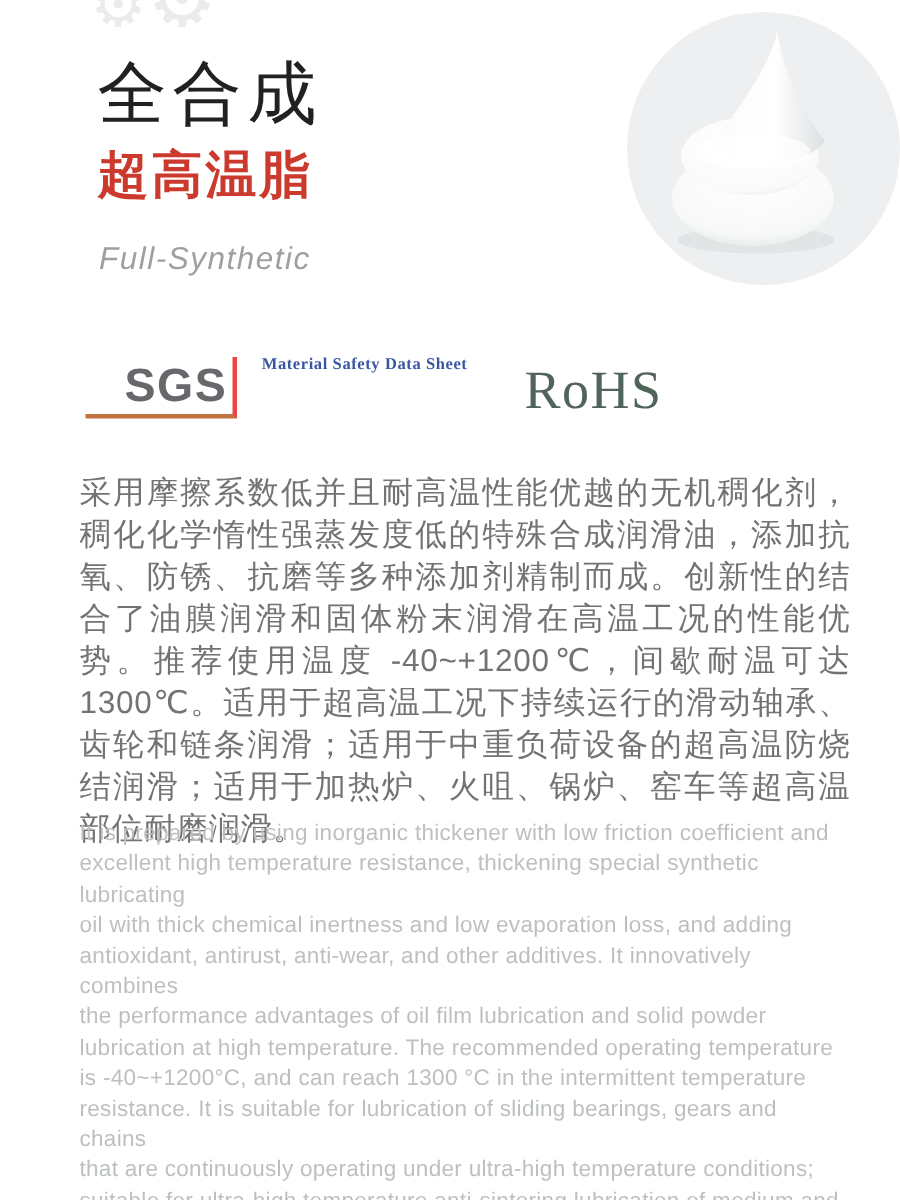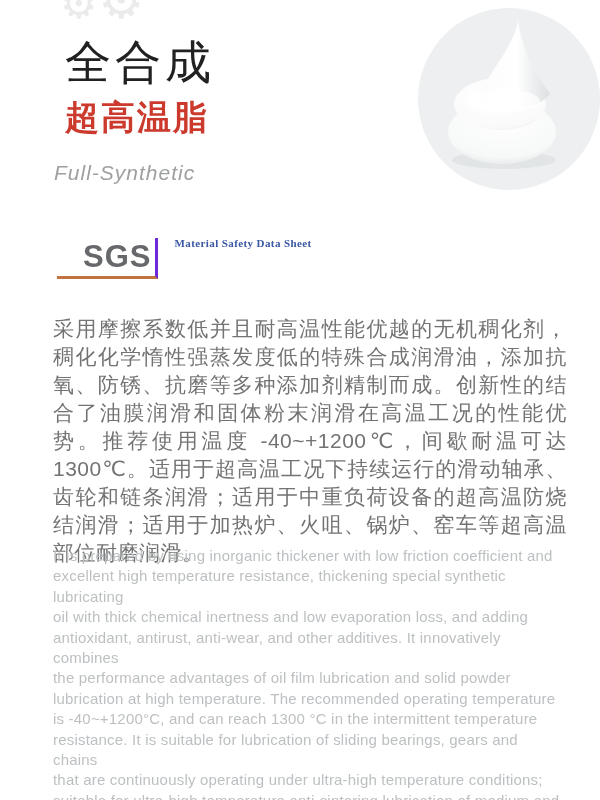--- a/index.html
+++ b/index.html
@@ -42,38 +42,38 @@
     color: #212121;
     letter-spacing: 4px;
   }
   .title-cn-2 {
     margin: 4px 0 0 0;
     font-size: 34px; line-height: 50px;
     font-weight: 700;
     color: #cc3a2e;
     letter-spacing: 2px;
   }
-  .subtitle-block { position: absolute; left: 54px; top: 158px; }
+  .subtitle-block { position: absolute; left: 66px; top: 158px; }
   .subtitle-line {
     margin: 0;
     font-style: italic;
     font-size: 21px; line-height: 30px;
     color: #9d9fa0;
     letter-spacing: 1px;
   }
 
   
   .badges {
     position: absolute; left: 57px; top: 238px;
     display: flex; align-items: flex-start;
   }
   .sgs-badge {
     padding: 2px 4px 2px 26px;
     border-bottom: 3px solid #c27440;
-    border-right: 3px solid #6d28d9;
+    border-right: 3px solid #ef4444;
   }
   .sgs-text {
     font-size: 31px; line-height: 34px;
     font-weight: 800;
     color: #66686b;
     letter-spacing: 1px;
   }
   .msds-badge { margin-left: 16px; text-align: center; }
   .msds-text {
     font-size: 34px; line-height: 32px;
@@ -164,20 +164,23 @@
   <p class="subtitle-line">Full-Synthetic</p>
 </div>
 
 <div class="badges">
   <div class="sgs-badge">
     <span class="sgs-text">SGS</span>
   </div>
   <div class="msds-badge">
     <div class="msds-tagline">Material Safety Data Sheet</div>
   </div>
+  <div class="rohs-badge">
+    <span class="rohs-text">RoHS</span>
+  </div>
 </div>
 
 <p class="desc-cn">采用摩擦系数低并且耐高温性能优越的无机稠化剂，稠化化学惰性强蒸发度低的特殊合成润滑油，添加抗氧、防锈、抗磨等多种添加剂精制而成。创新性的结合了油膜润滑和固体粉末润滑在高温工况的性能优势。推荐使用温度 -40~+1200℃，间歇耐温可达 1300℃。适用于超高温工况下持续运行的滑动轴承、齿轮和链条润滑；适用于中重负荷设备的超高温防烧结润滑；适用于加热炉、火咀、锅炉、窑车等超高温部位耐磨润滑。</p>
 
 <p class="desc-en">It is prepared by using inorganic thickener with low friction coefficient and
 excellent high temperature resistance, thickening special synthetic lubricating
 oil with thick chemical inertness and low evaporation loss, and adding
 antioxidant, antirust, anti-wear, and other additives. It innovatively combines
 the performance advantages of oil film lubrication and solid powder
 lubrication at high temperature. The recommended operating temperature

